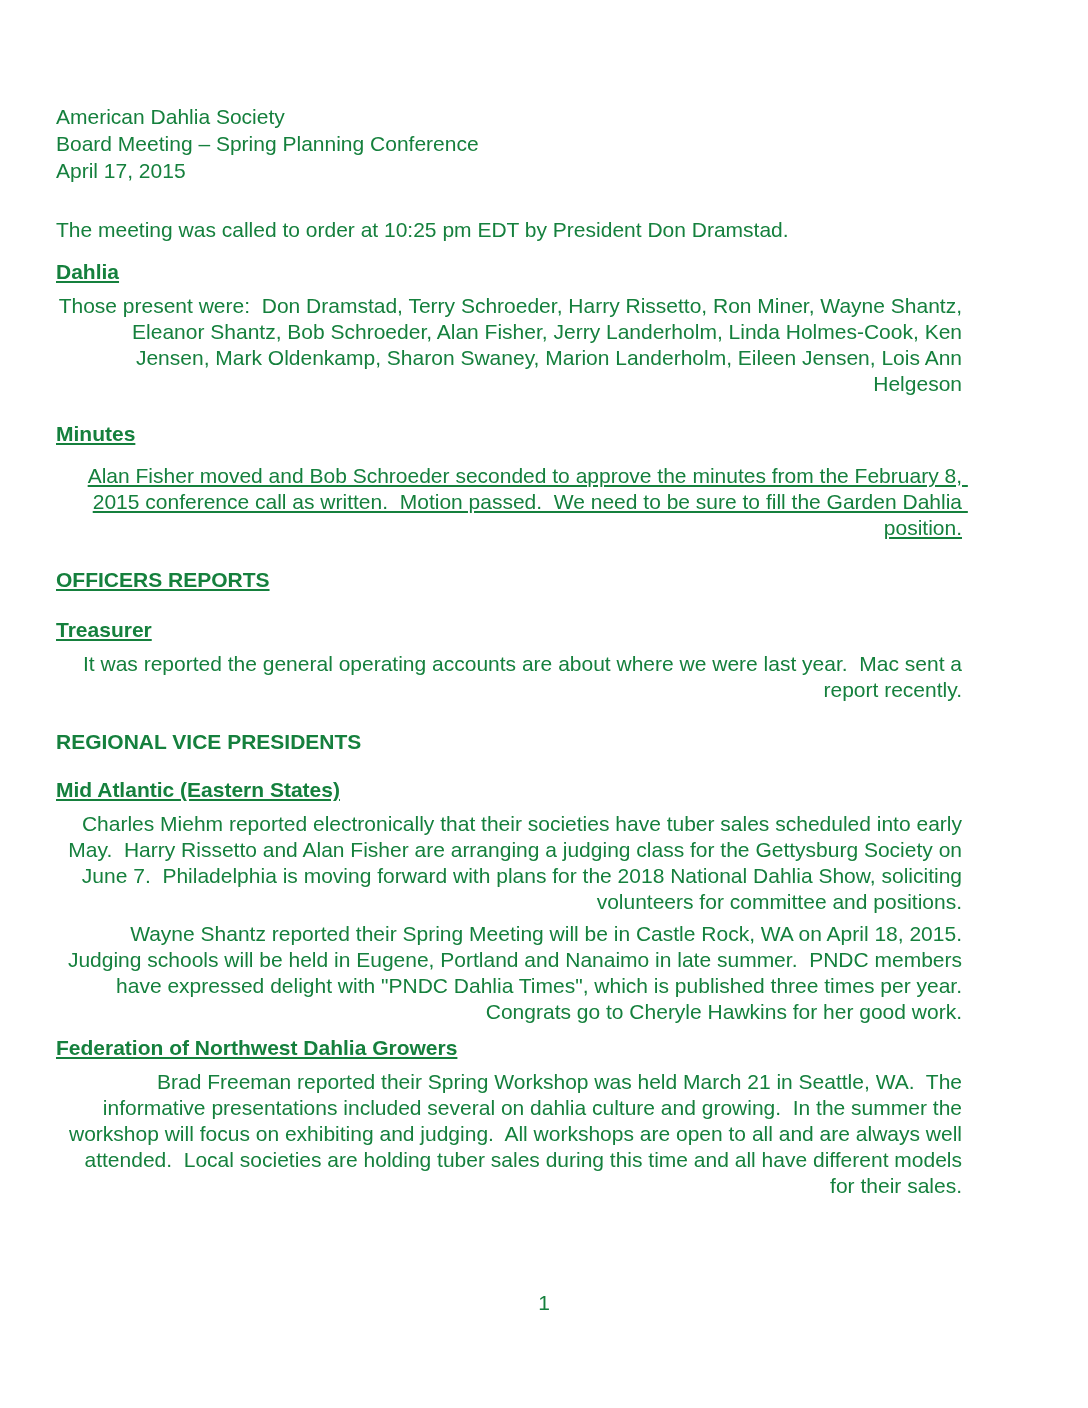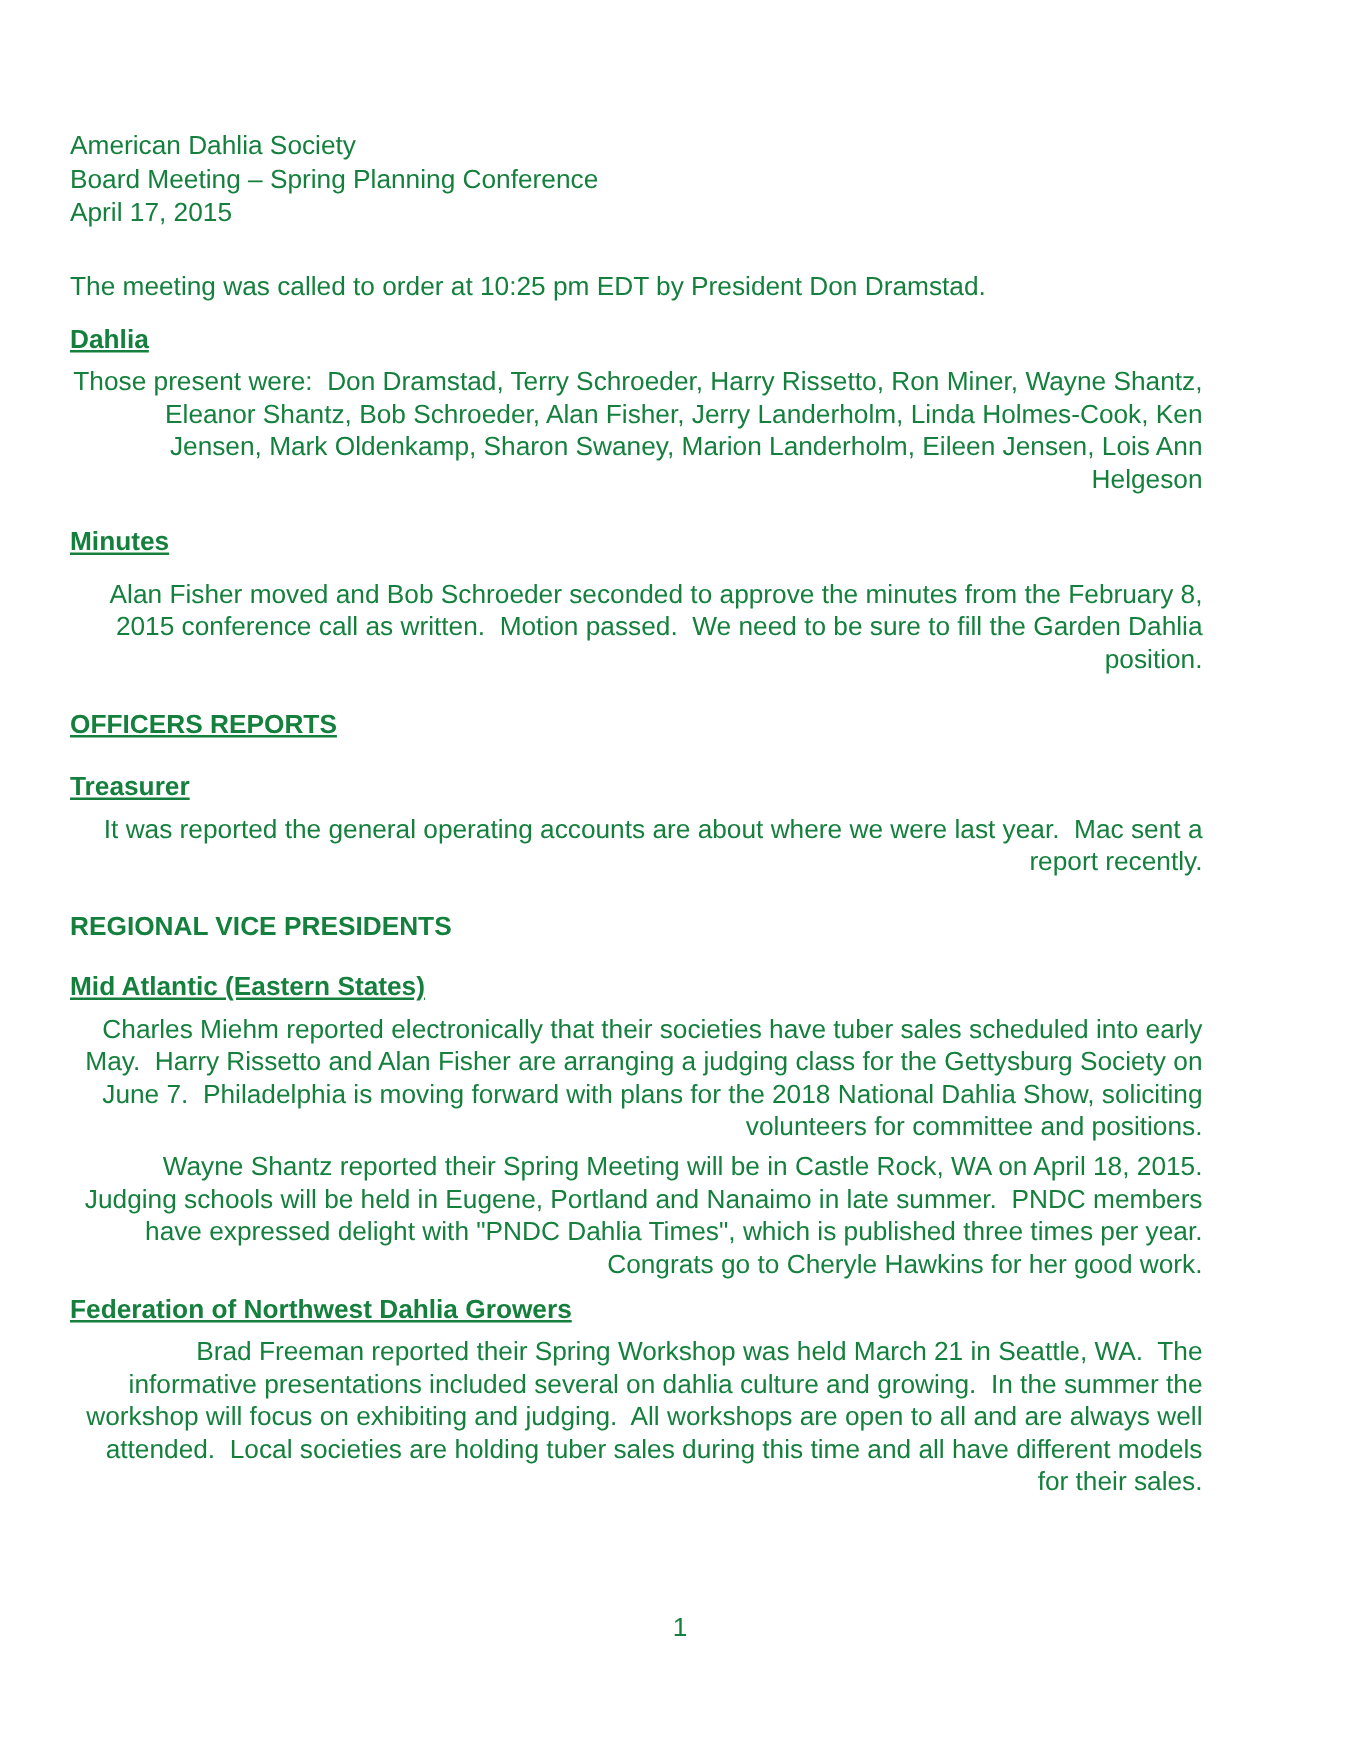--- a/index.html
+++ b/index.html
@@ -35,21 +35,21 @@
   .doc-heading--plain {
     font-weight: bold;
     text-decoration: none;
   }
   .para {
     white-space: pre-wrap;
     margin-top: 6px;
     text-align: right;
   }
   .sec-minutes-heading   { margin-top: 22px; }
-  .sec-minutes-para      { margin-top: 14px; }
+  .sec-minutes-para      { margin-top: 14px; text-decoration: underline; }
   .sec-officers-heading  { margin-top: 24px; }
   .sec-treasurer-heading { margin-top: 20px; }
   .sec-rvp-heading       { margin-top: 24px; line-height: 30px; }
   .sec-midatl-heading    { margin-top: 18px; }
   .sec-pnw-heading       { margin-top: 8px; }
   .sec-fed-heading       { margin-top: 8px; }
   .page-number {
     position: absolute;
     bottom: 92px;
     left: 0;

